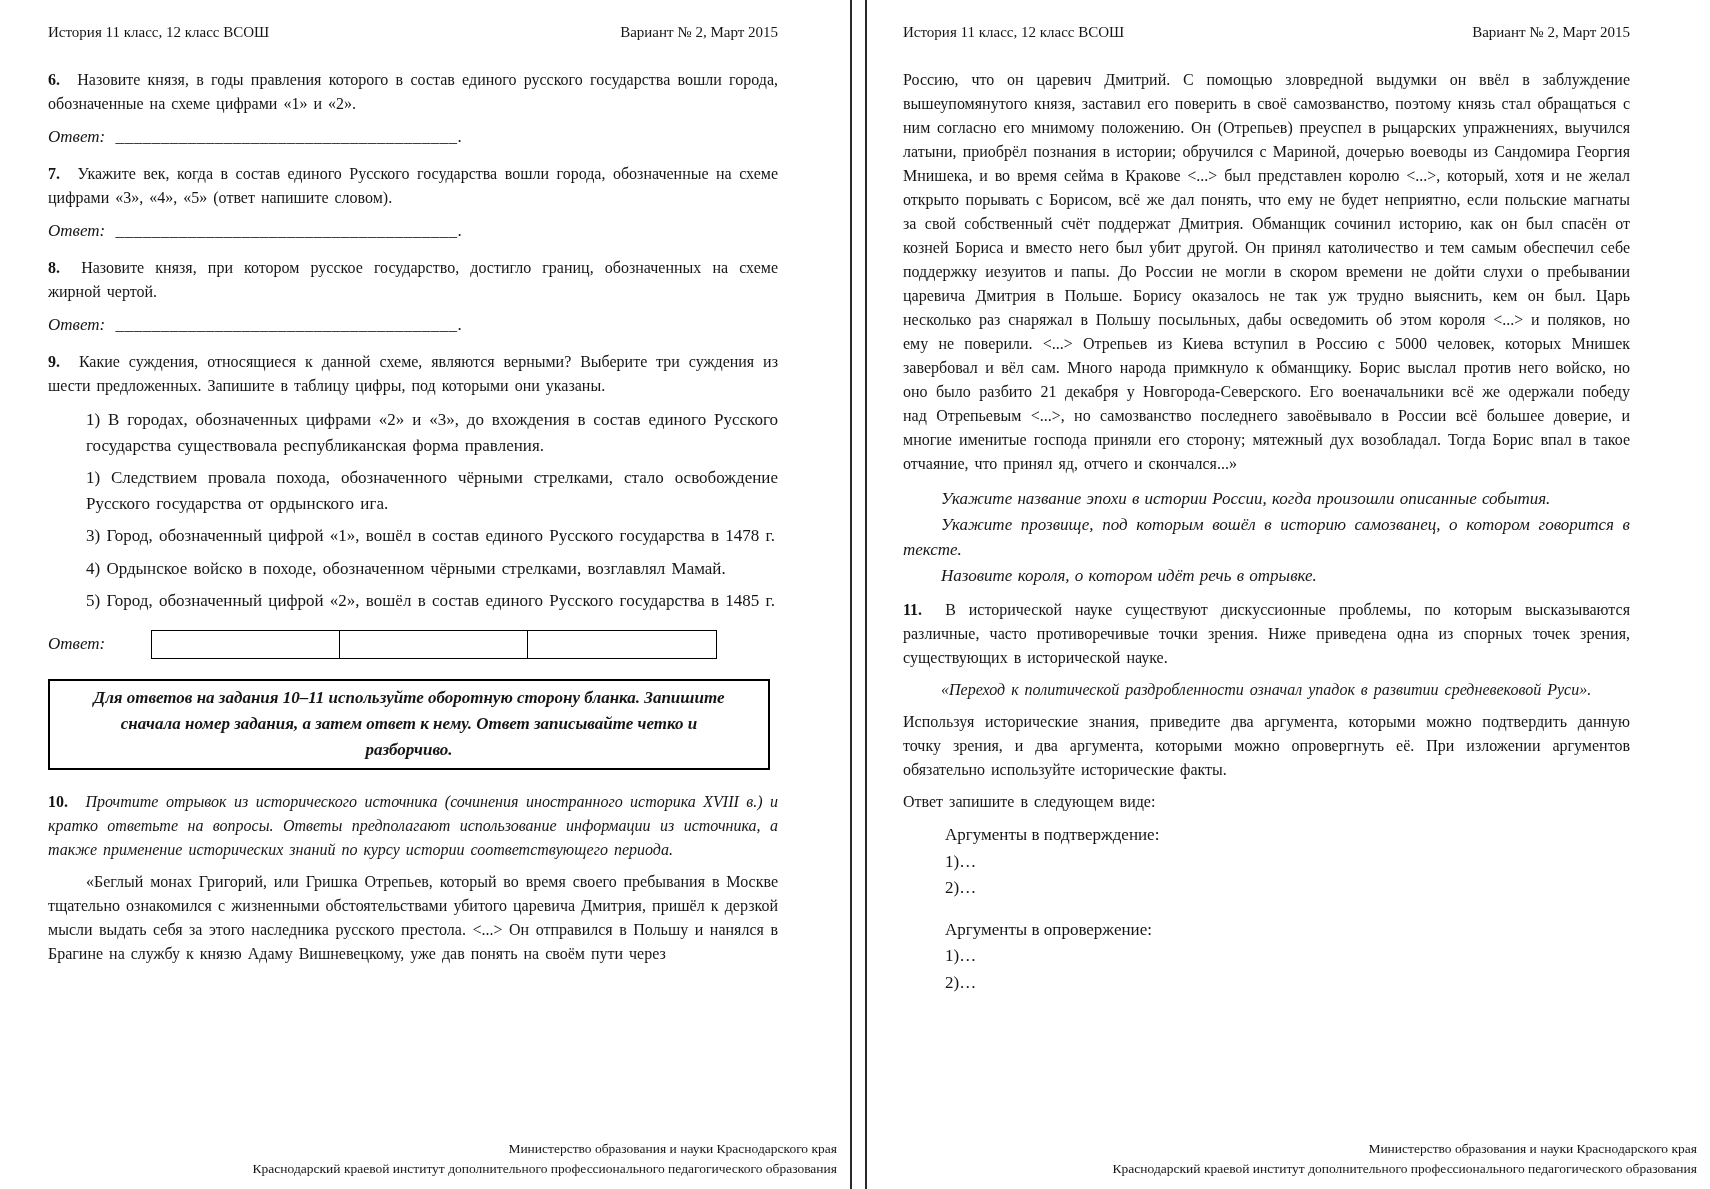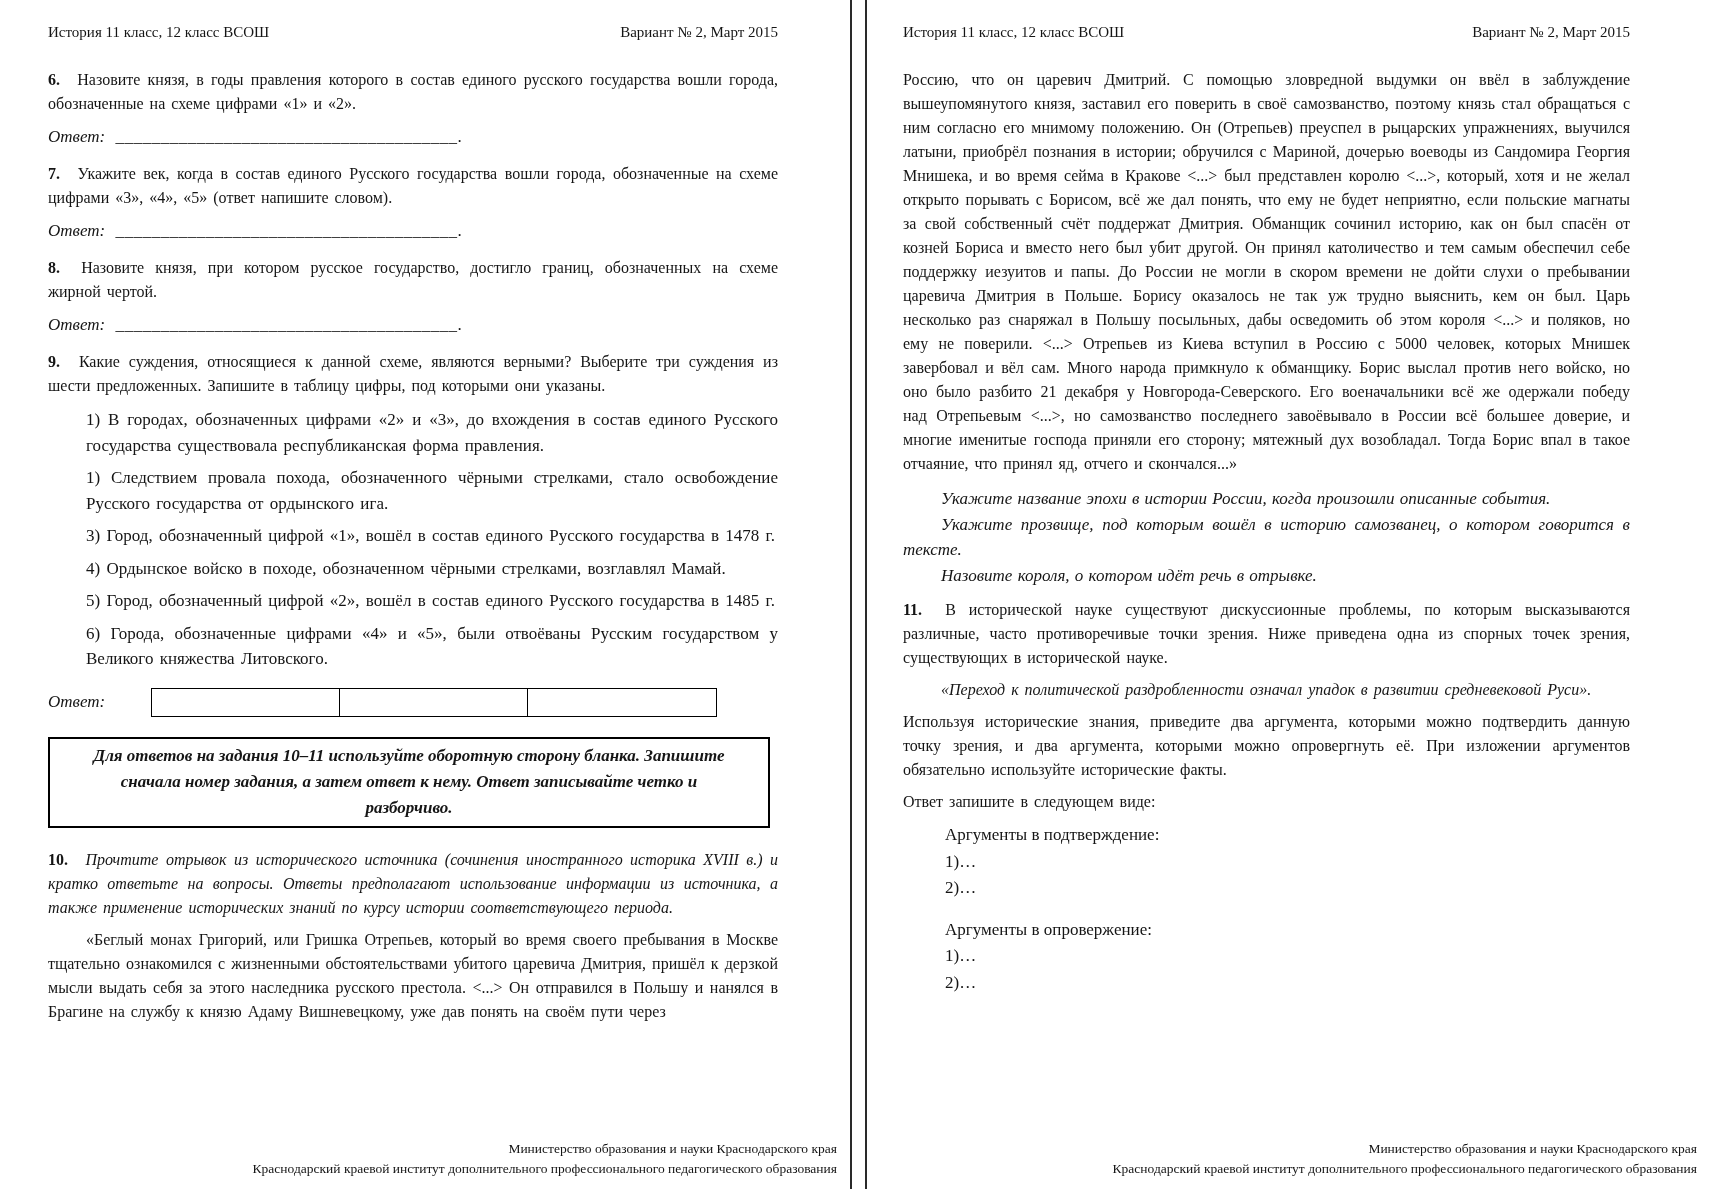--- a/index.html
+++ b/index.html
@@ -74,21 +74,20 @@
     <p class="body">
       <span class="qn">9.</span>
       <span>Какие суждения, относящиеся к данной схеме, являются верными? Выберите три суждения из шести предложенных. Запишите в таблицу цифры, под которыми они указаны.</span>
     </p>
     <div class="options">
       <p>1)  В городах, обозначенных цифрами «2» и «3», до вхождения в состав единого Русского государства существовала республиканская форма правления.</p>
       <p>1)  Следствием провала похода, обозначенного чёрными стрелками, стало освобождение Русского государства от ордынского ига.</p>
       <p>3)  Город, обозначенный цифрой «1», вошёл в состав единого Русского государства в 1478 г.</p>
       <p>4)  Ордынское войско в походе, обозначенном чёрными стрелками, возглавлял Мамай.</p>
       <p>5)  Город, обозначенный цифрой «2», вошёл в состав единого Русского государства в 1485 г.</p>
-      <p>6)  Города, обозначенные цифрами «4» и «5», были отвоёваны Русским государством у Великого княжества Литовского.</p>
     </div>
 
     <div class="answer-row">
       <span class="lbl">Ответ:</span>
       <div class="ans-table">
         <div class="cell"></div>
         <div class="cell"></div>
         <div class="cell"></div>
       </div>
     </div>

